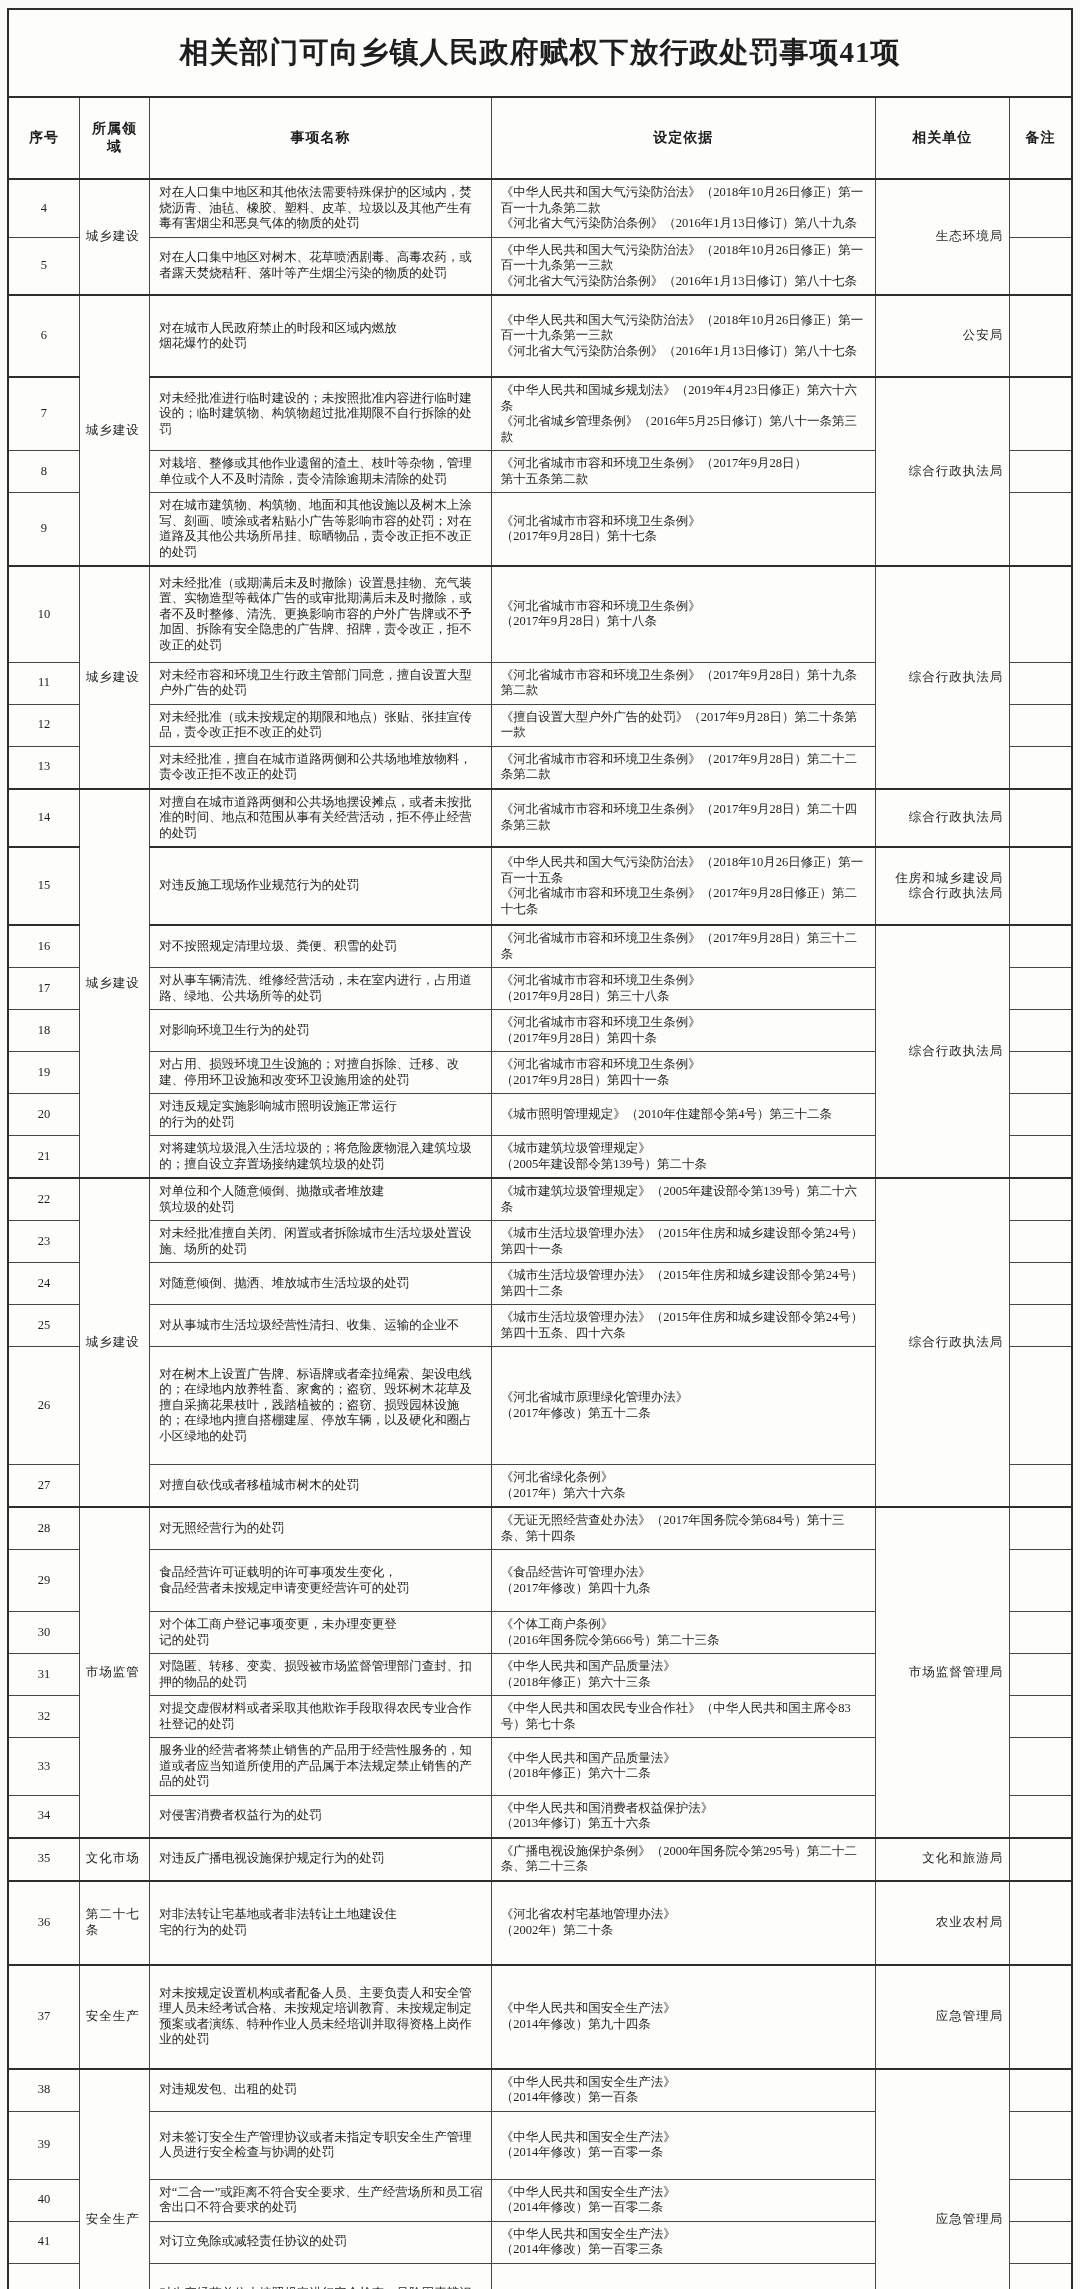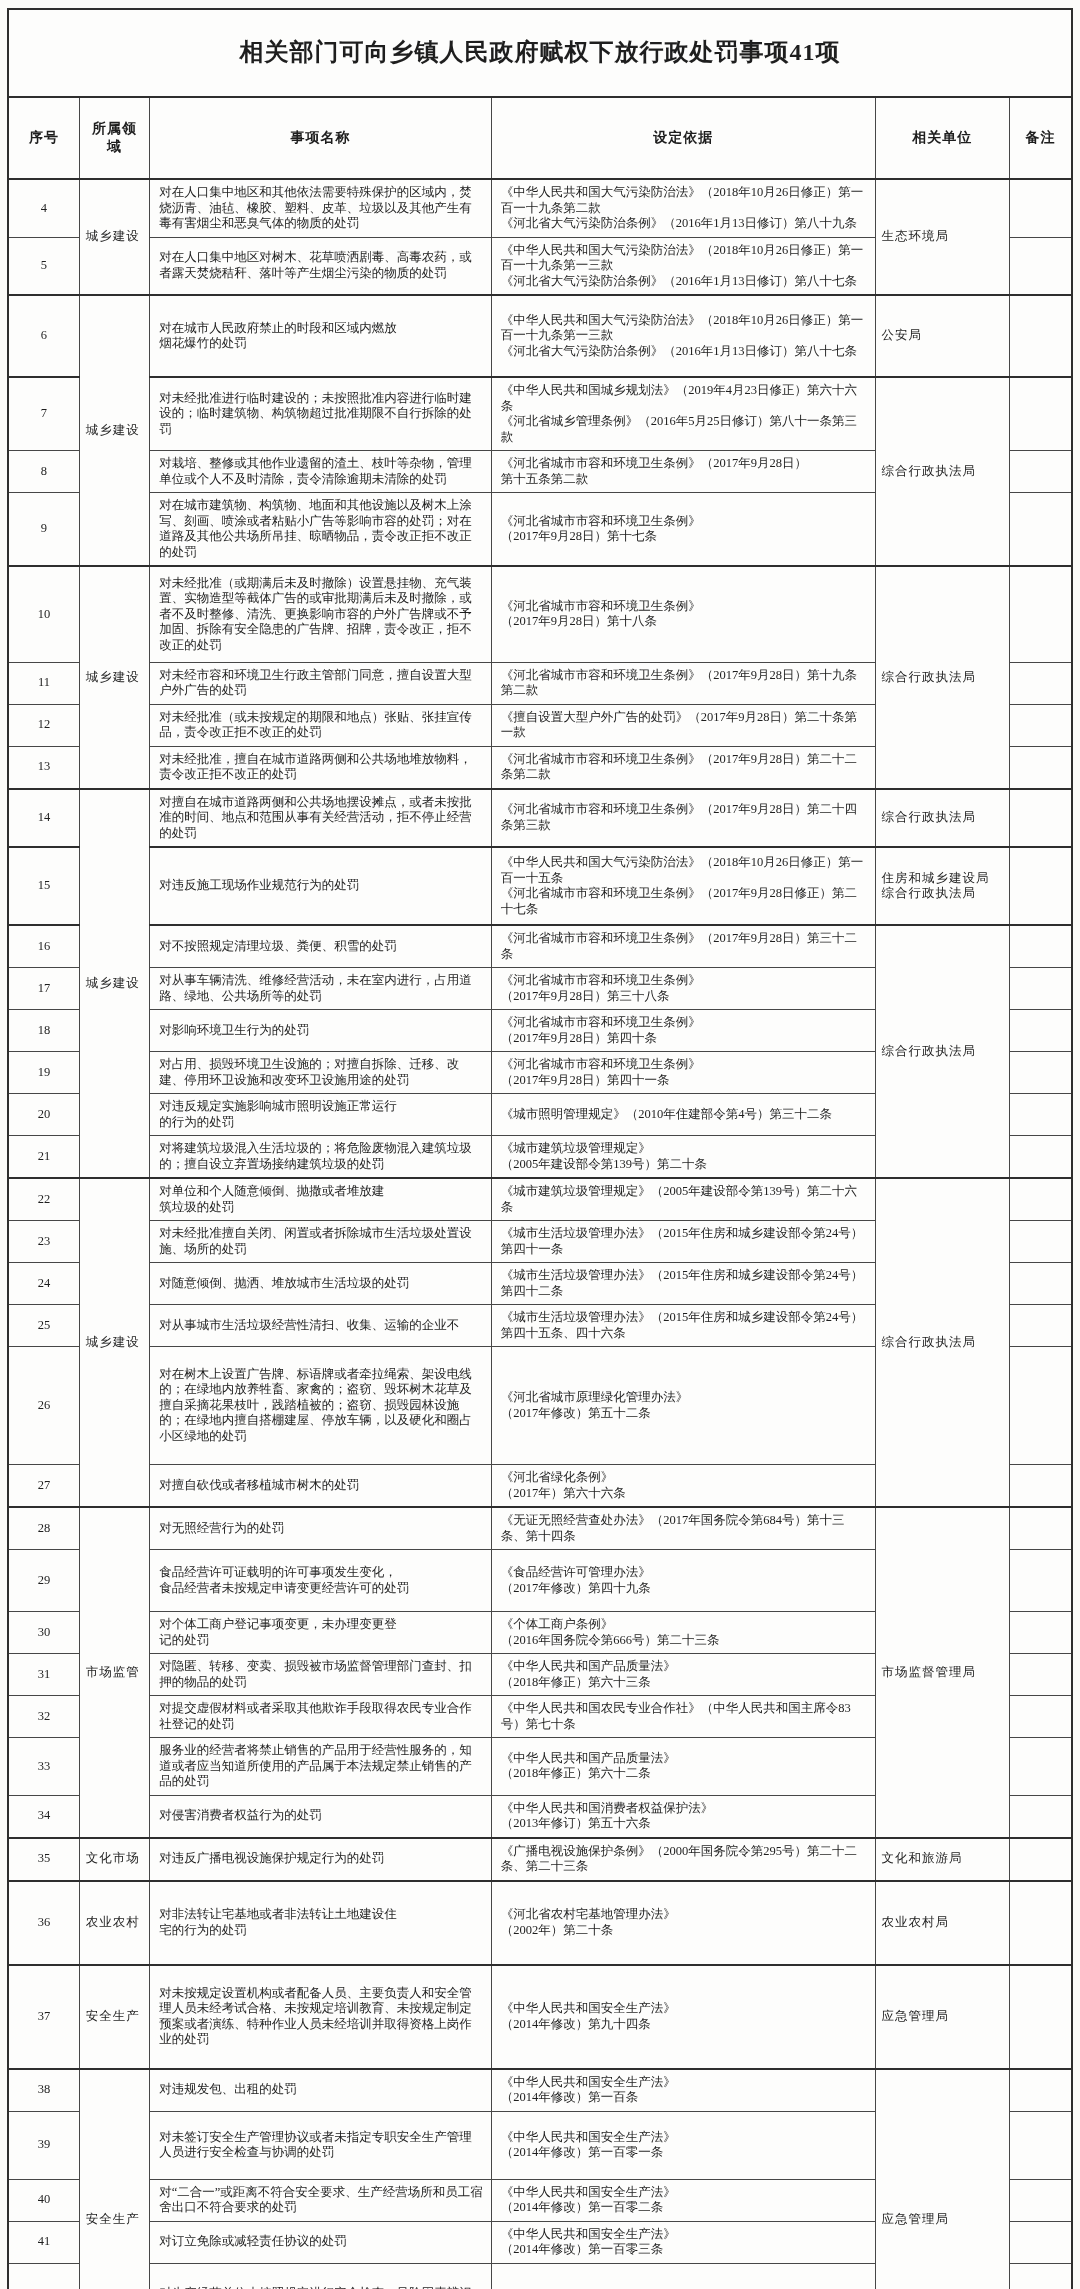--- a/index.html
+++ b/index.html
@@ -4,29 +4,29 @@
 <style>
   html,body{margin:0;padding:0;background:#fbfbf9;}
   body{width:1080px;font-family:"Liberation Serif","DejaVu Serif",serif;color:#1e1e1e;}
   .sheet{position:relative;padding:8px 7px 14px 7px;}
   table{border-collapse:collapse;table-layout:fixed;width:1066px;background:#fdfdfc;}
   col.w-no{width:71px;} col.w-domain{width:70px;} col.w-item{width:340px;}
   col.w-basis{width:382px;} col.w-unit{width:134px;} col.w-remark{width:62px;}
   table{border:2px solid #2e2e2e;}
   td,th{border:1px solid #474747;vertical-align:middle;}
   .title-cell{border:none;border-bottom:2px solid #2e2e2e;text-align:center;
-    font-size:24px;font-weight:bold;letter-spacing:1px;height:74px;padding:6px;}
+    font-size:29px;font-weight:bold;letter-spacing:1px;height:74px;padding:6px;}
   thead th{font-size:14px;font-weight:bold;letter-spacing:1px;height:72px;
     padding:4px 8px;border-bottom:2px solid #2e2e2e;text-align:center;}
   td{font-size:12.5px;line-height:15.5px;padding:5px 6px;}
   .c-no{text-align:center;}
   .c-domain{letter-spacing:1px;}
   .c-item{text-align:left;white-space:pre-line;padding-left:9px;padding-right:8px;margin-top:44px;}
   .c-basis{text-align:left;white-space:pre-line;padding-left:9px;padding-right:6px;}
-  .c-unit{text-align:left;white-space:pre-line;letter-spacing:1px;}
+  .c-unit{text-align:right;white-space:pre-line;letter-spacing:1px;}
   .c-remark{text-align:center;}
   
   tbody tr:nth-child(3)>td,tbody tr:nth-child(4)>td,tbody tr:nth-child(7)>td,
   tbody tr:nth-child(11)>td,tbody tr:nth-child(12)>td,tbody tr:nth-child(13)>td,
   tbody tr:nth-child(19)>td,tbody tr:nth-child(25)>td,tbody tr:nth-child(32)>td,
   tbody tr:nth-child(33)>td,tbody tr:nth-child(34)>td,tbody tr:nth-child(35)>td,
   tbody tr:nth-child(40)>td,tbody tr:nth-child(41)>td{border-top-width:2px;border-top-color:#2e2e2e;}
   
   tbody tr:nth-child(3){height:82px;}   
   tbody tr:nth-child(7){height:96px;}   
@@ -296,21 +296,21 @@
         <tr>
           <td class="c-no">35</td>
           <td class="c-domain">文化市场</td>
           <td class="c-item">对违反广播电视设施保护规定行为的处罚</td>
           <td class="c-basis">《广播电视设施保护条例》（2000年国务院令第295号）第二十二条、第二十三条</td>
           <td class="c-unit">文化和旅游局</td>
           <td class="c-remark"></td>
         </tr>
         <tr>
           <td class="c-no">36</td>
-          <td class="c-domain">农业农村</td>
+          <td class="c-domain">第二十七条</td>
           <td class="c-item">对非法转让宅基地或者非法转让土地建设住
 宅的行为的处罚</td>
           <td class="c-basis">《河北省农村宅基地管理办法》
 （2002年）第二十条</td>
           <td class="c-unit">农业农村局</td>
           <td class="c-remark"></td>
         </tr>
         <tr>
           <td class="c-no">37</td>
           <td class="c-domain">安全生产</td>

